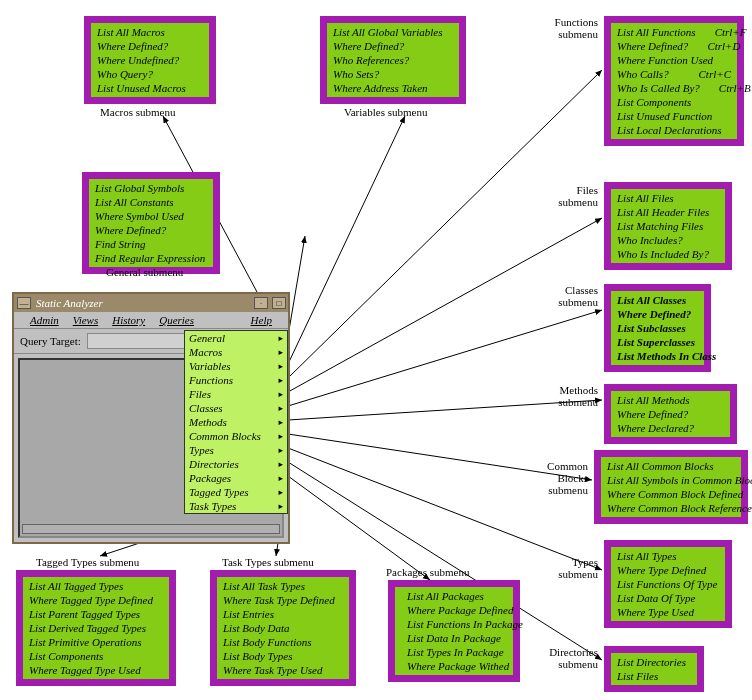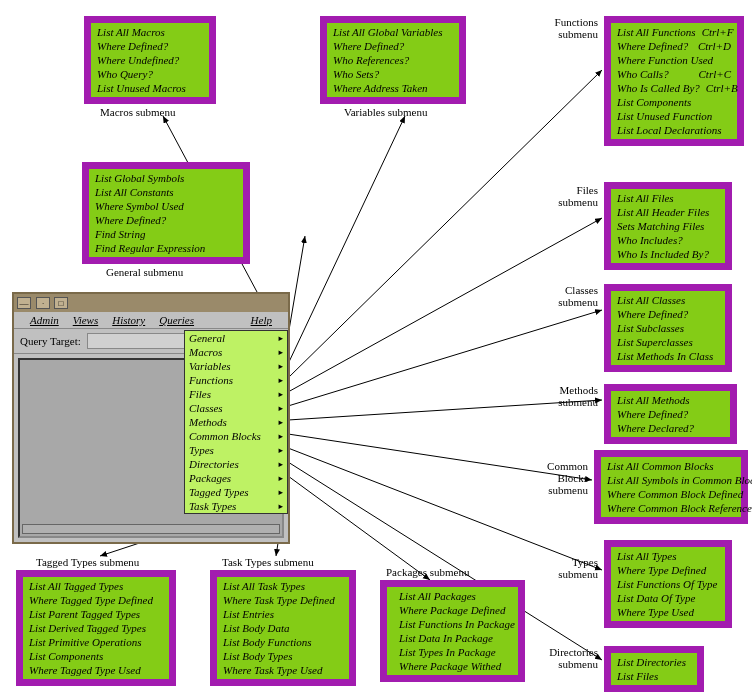--- a/index.html
+++ b/index.html
@@ -21,21 +21,21 @@
     padding: 2px 6px;
     font-style: italic;
   }
   .submenu-box .row {
     display: flex;
     justify-content: space-between;
     padding: 1px 0;
     white-space: nowrap;
   }
   .submenu-box .row .shortcut {
-    margin-left: 6px;
+    margin-left: 19px;
   }
   .submenu-label {
     position: absolute;
     font-style: normal;
     font-size: 11px;
     text-align: right;
   }
   .window {
     position: absolute;
     left: 12px;
@@ -237,21 +237,21 @@
     </div>
   <div class="row">
       <span>List Unused Function</span>
     </div>
   <div class="row">
       <span>List Local Declarations</span>
     </div>
 </div>
 <div class="submenu-label" style="left:542px; top:16px; width:56px;">Functions submenu</div>
 
-<div class="submenu-box" style="left:82px; top:162px; width:168px;">
+<div class="submenu-box" style="left:82px; top:172px; width:138px;">
   <div class="row">
       <span>List Global Symbols</span>
     </div>
   <div class="row">
       <span>List All Constants</span>
     </div>
   <div class="row">
       <span>Where Symbol Used</span>
     </div>
   <div class="row">
@@ -267,32 +267,32 @@
 <div class="submenu-label" style="left:106px; top:266px;">General submenu</div>
 
 <div class="submenu-box" style="left:604px; top:182px; width:128px;">
   <div class="row">
       <span>List All Files</span>
     </div>
   <div class="row">
       <span>List All Header Files</span>
     </div>
   <div class="row">
-      <span>Sets Matching Files</span>
+      <span>List Matching Files</span>
     </div>
   <div class="row">
       <span>Who Includes?</span>
     </div>
   <div class="row">
       <span>Who Is Included By?</span>
     </div>
 </div>
 <div class="submenu-label" style="left:552px; top:184px; width:46px;">Files submenu</div>
 
-<div class="submenu-box" style="left:604px; top:284px; width:128px;">
+<div class="submenu-box" style="left:604px; top:284px; width:107px;font-weight:bold;">
   <div class="row">
       <span>List All Classes</span>
     </div>
   <div class="row">
       <span>Where Defined?</span>
     </div>
   <div class="row">
       <span>List Subclasses</span>
     </div>
   <div class="row">
@@ -355,21 +355,21 @@
 <div class="submenu-box" style="left:604px; top:646px; width:100px;">
   <div class="row">
       <span>List Directories</span>
     </div>
   <div class="row">
       <span>List Files</span>
     </div>
 </div>
 <div class="submenu-label" style="left:538px; top:646px; width:60px;">Directories submenu</div>
 
-<div class="submenu-box" style="left:380px; top:580px; width:145px;padding-left:12px;">
+<div class="submenu-box" style="left:388px; top:580px; width:132px;padding-left:12px;">
   <div class="row">
       <span>List All Packages</span>
     </div>
   <div class="row">
       <span>Where Package Defined</span>
     </div>
   <div class="row">
       <span>List Functions In Package</span>
     </div>
   <div class="row">
@@ -430,20 +430,21 @@
     </div>
   <div class="row">
       <span>Where Tagged Type Used</span>
     </div>
 </div>
 <div class="submenu-label" style="left:36px; top:556px;">Tagged Types submenu</div>
 
 <div class="window">
   <div class="titlebar">
     <span class="title-dash">—</span>
+    <span class="title-text">Static Analyzer</span>
     <span class="title-ctrl">·</span>
     <span class="title-ctrl">□</span>
   </div>
   <div class="menubar">
     <span>Admin</span>
     <span>Views</span>
     <span>History</span>
     <span>Queries</span>
     <span class="push-right">Help</span>
   </div>

